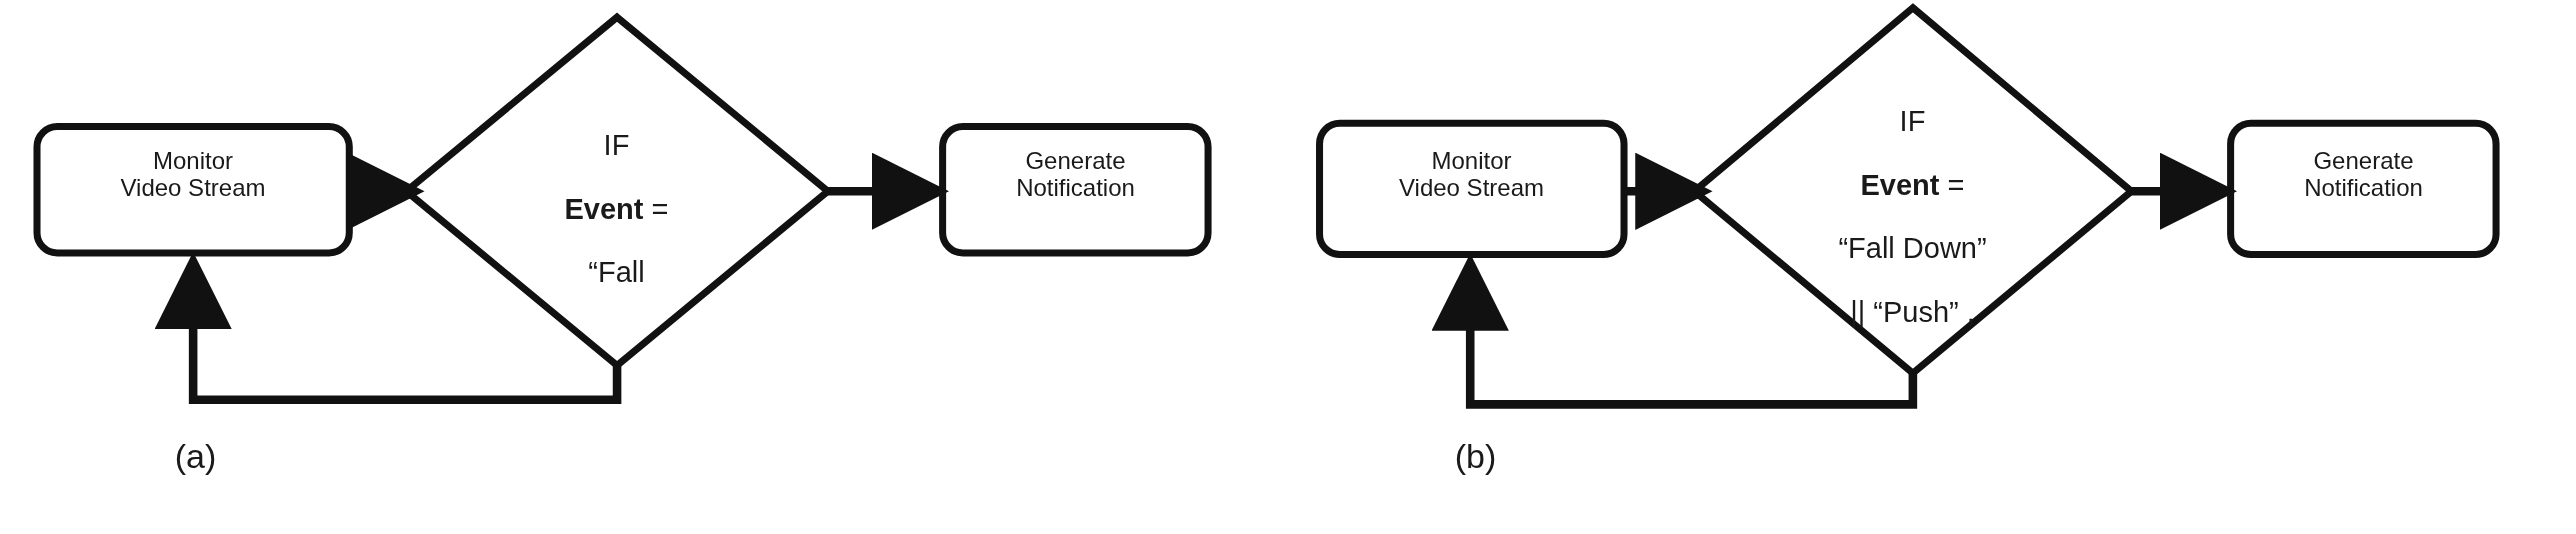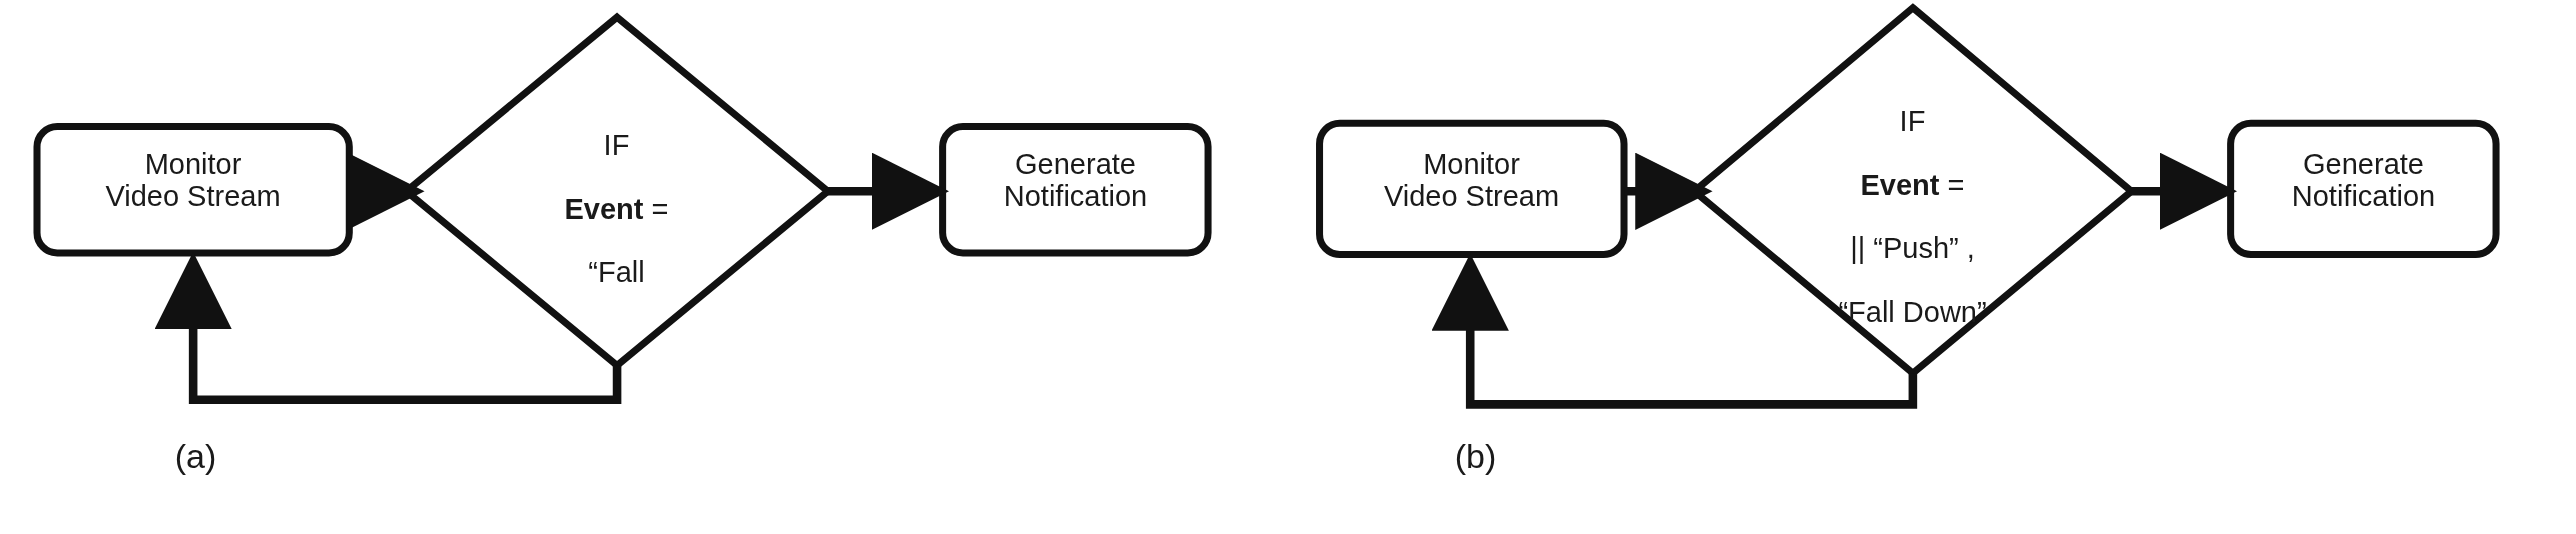--- a/index.html
+++ b/index.html
@@ -12,21 +12,21 @@
   .flow-svg{position:absolute;left:0;top:0;width:1288px;height:534px;}
 
   .node-label{
     position:absolute;
     text-align:center;
     line-height:1.12;
     color:#1a1a1a;
     white-space:pre-line;
     pointer-events:none;
   }
-  .proc-label{font-size:29px;}
+  .proc-label{font-size:24px;}
   .dec-label{font-size:29px;line-height:1.1;}
   .dec-label .kw{font-weight:bold;}
   .caption{
     position:absolute;
     text-align:center;
     font-size:34px;
     color:#1a1a1a;
   }
 
   
@@ -116,22 +116,22 @@
 
       <path d="M800,478 L800,518 L233,518 L233,340" fill="none" stroke="#111111" stroke-width="11" marker-end="url(#ahB3)"></path>
     </svg>
 
     <div class="node-label proc-label" id="b-mon-label">Monitor
 Video Stream</div>
 
     <div class="node-label dec-label" id="b-dec-label">
       <div>IF</div>
       <div><span class="kw">Event</span><span> =</span></div>
+      <div>“Fall Down”</div>
       <div>|| “Push” ,</div>
-      <div>“Fall Down”</div>
     </div>
 
     <div class="node-label proc-label" id="b-gen-label">Generate
 Notification</div>
 
     <div class="caption" id="b-caption">(b)</div>
   </div>
 
 </div>
 

